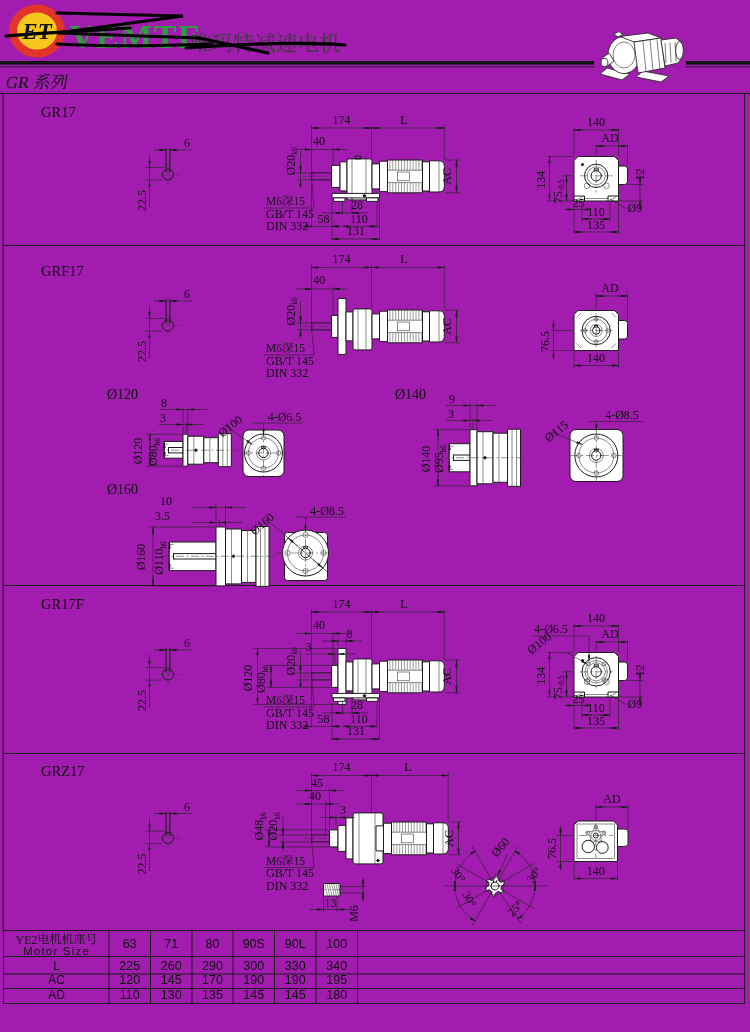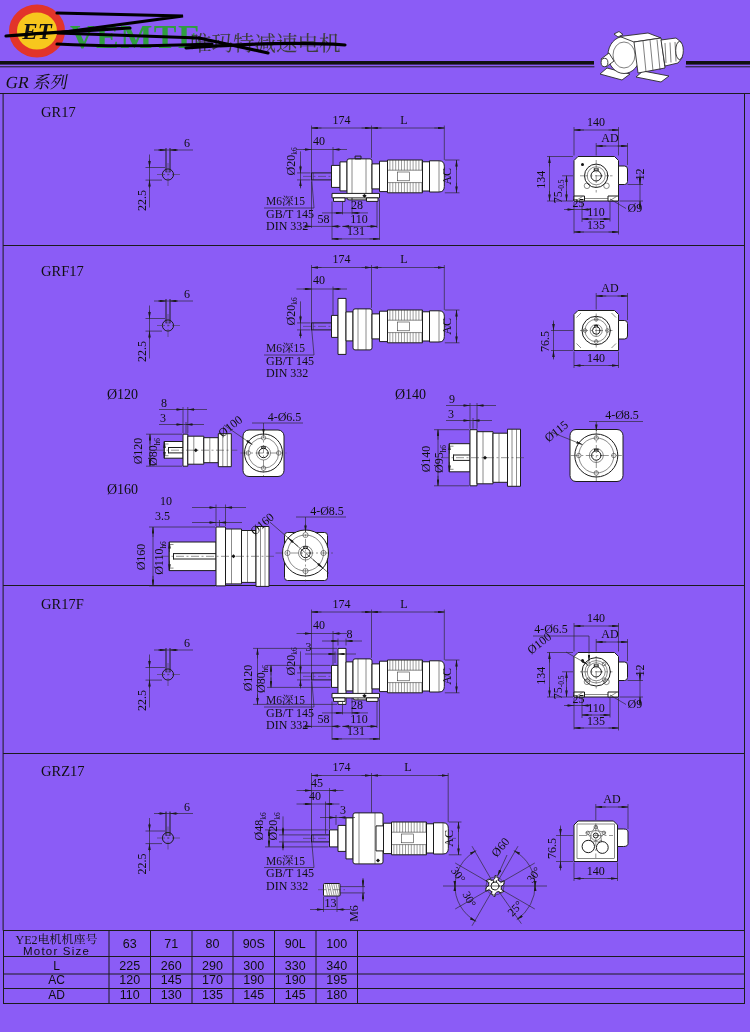--- a/index.html
+++ b/index.html
@@ -1,16 +1,16 @@
 <!DOCTYPE html>
 <html><head>
 <meta charset="utf-8">
 <style>
   html,body{margin:0;padding:0;background:#e8e8e8;}
-  #page{position:relative;width:750px;height:1032px;background:#8b5cf6;overflow:hidden;
+  #page{position:relative;width:750px;height:1032px;background:#a21caf;overflow:hidden;
         font-family:"Liberation Serif","DejaVu Serif",serif;}
   svg{display:block}
   .o{stroke:#1c1c1c;stroke-width:1;fill:none;stroke-linecap:round;stroke-linejoin:round}
   .ow{stroke:#1c1c1c;stroke-width:1;fill:#ffffff;stroke-linejoin:round}
   .i{stroke:#2b2b2b;stroke-width:0.55;fill:none}
   .d{stroke:#262626;stroke-width:0.65;fill:none}
   .cl{stroke:#3c3c3c;stroke-width:0.55;fill:none;stroke-dasharray:8 2.5 2 2.5}
   .fin{stroke:#3a3a3a;stroke-width:0.5;fill:none}
   .bk{fill:#111;stroke:none}
   .scrib{stroke:#000;stroke-width:3.2;fill:none;stroke-linecap:round}

